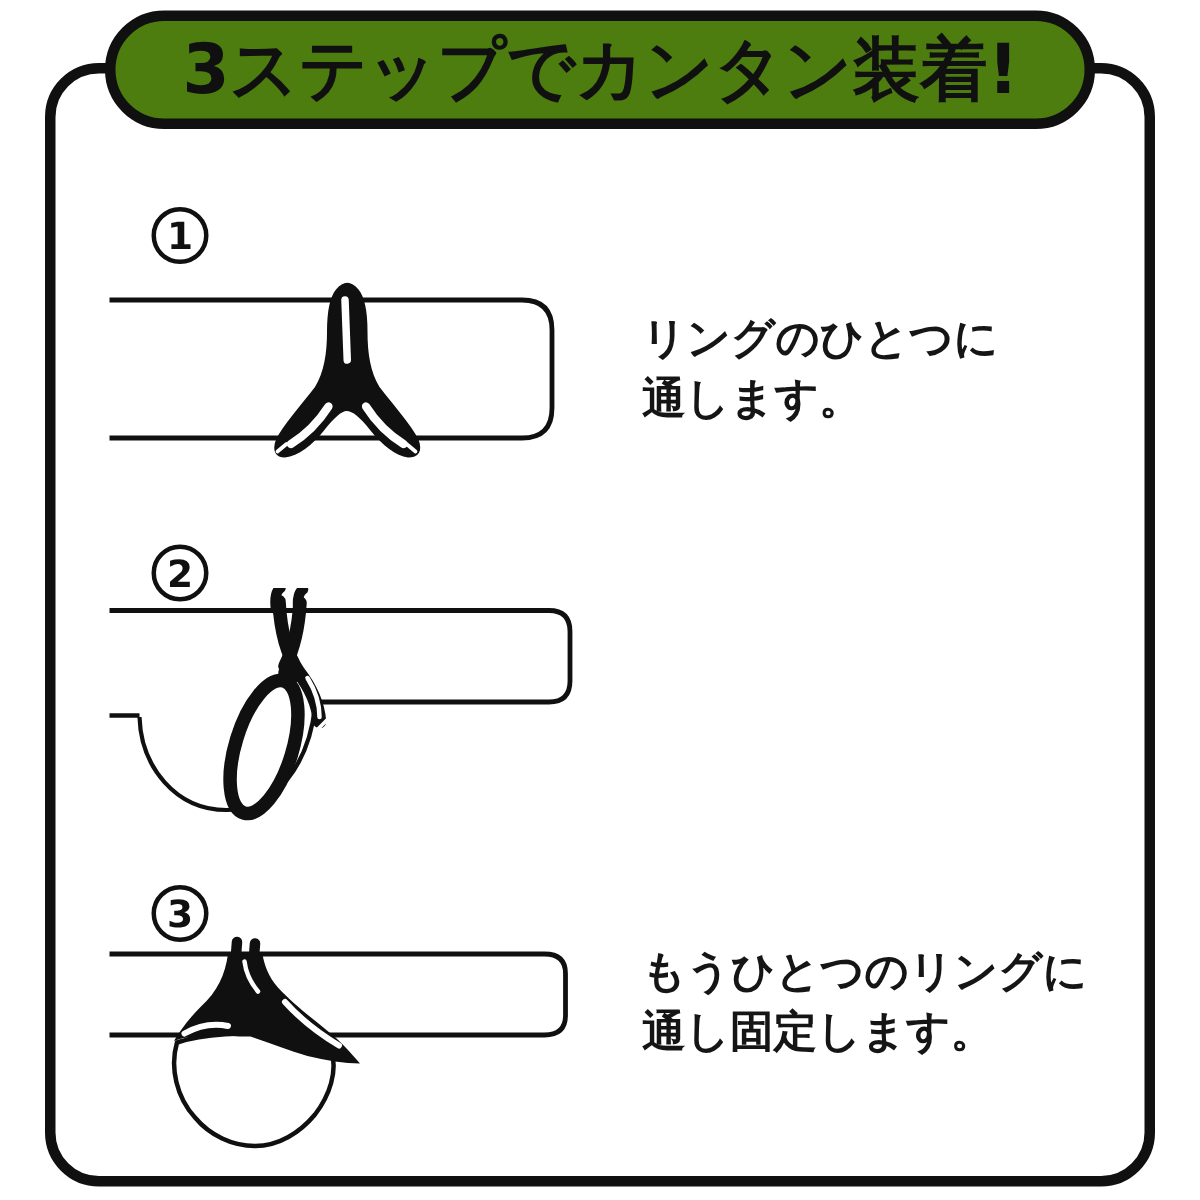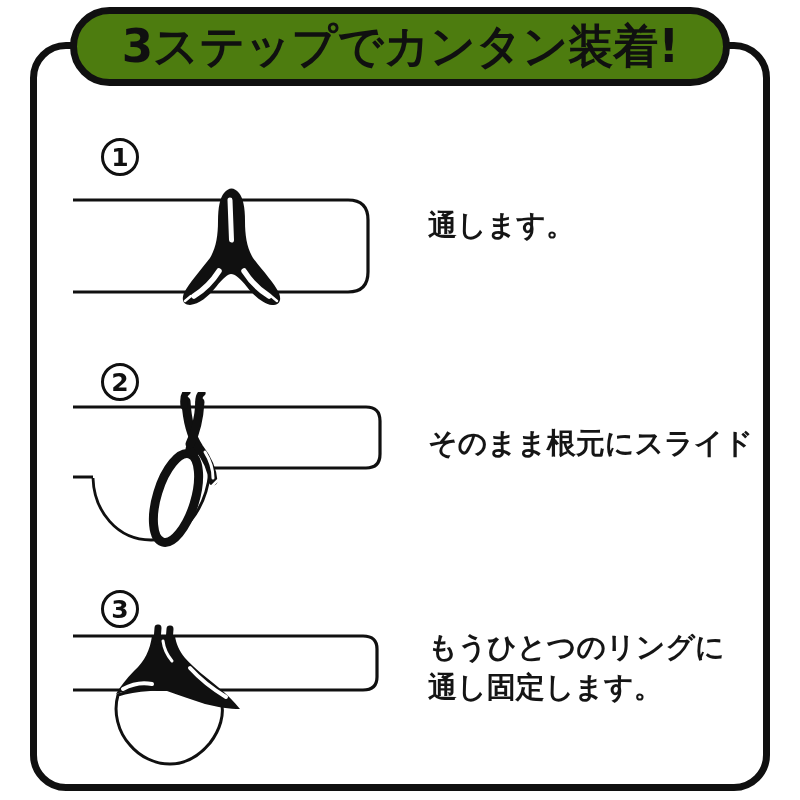--- a/index.html
+++ b/index.html
@@ -108,20 +108,21 @@
                C 247 248, 245 236, 245 221
                C 245 207, 243 198, 239 193
                C 234 187, 229 187, 224 193 Z" fill="#101010"></path>
       <path d="M 230 200 L 231.5 240" fill="none" stroke="#ffffff" stroke-width="5" stroke-linecap="round"></path>
       <path d="M 194 296 C 202 291, 212 282, 219 271" fill="none" stroke="#ffffff" stroke-width="5.5" stroke-linecap="round"></path>
       <path d="M 269 296 C 261 291, 251 282, 244 271" fill="none" stroke="#ffffff" stroke-width="5.5" stroke-linecap="round"></path>
       <path d="M 185 301 L 191 296" fill="none" stroke="#ffffff" stroke-width="2.5" stroke-linecap="round"></path>
       <path d="M 277 301 L 271 296" fill="none" stroke="#ffffff" stroke-width="2.5" stroke-linecap="round"></path>
     </svg>
     <div class="desc d1">
+      <div>リングのひとつに</div>
       <div>通します。</div>
     </div>
   </div>
 
   <div class="step">
     <div class="badge b2">
       <span>2</span>
     </div>
     <svg class="illu i2" width="330" height="166" viewBox="60 392 330 166" xmlns="http://www.w3.org/2000/svg">
 
@@ -136,21 +137,20 @@
       <path d="M 186 401 C 187 420, 191 436, 199 448 C 206 457, 212 468, 213 481" fill="none" stroke="#101010" stroke-width="9" stroke-linecap="round"></path>
       <path d="M 200 402 C 199 418, 196 432, 190 444" fill="none" stroke="#101010" stroke-width="9" stroke-linecap="round"></path>
 
       <path d="M 184 406 C 183 398, 184 394, 187 392" fill="none" stroke="#101010" stroke-width="7" stroke-linecap="round"></path>
       <path d="M 199 407 C 198 399, 199 395, 202 393" fill="none" stroke="#101010" stroke-width="7" stroke-linecap="round"></path>
 
       <path d="M 205 452 C 210 460, 213 469, 213 478" fill="none" stroke="#ffffff" stroke-width="3" stroke-linecap="round"></path>
       <path d="M 211 487 L 218 480" fill="none" stroke="#ffffff" stroke-width="2.5" stroke-linecap="round"></path>
     </svg>
     <div class="desc d2">
-      <div>そのまま根元にスライド</div>
     </div>
   </div>
 
   <div class="step">
     <div class="badge b3">
       <span>3</span>
     </div>
     <svg class="illu i3" width="330" height="166" viewBox="60 617 330 166" xmlns="http://www.w3.org/2000/svg">
 
       <path d="M 73 636 H 363 Q 377 636 377 649 V 677 Q 377 690 363 690 H 73" fill="none" stroke="#101010" stroke-width="3.2"></path>

